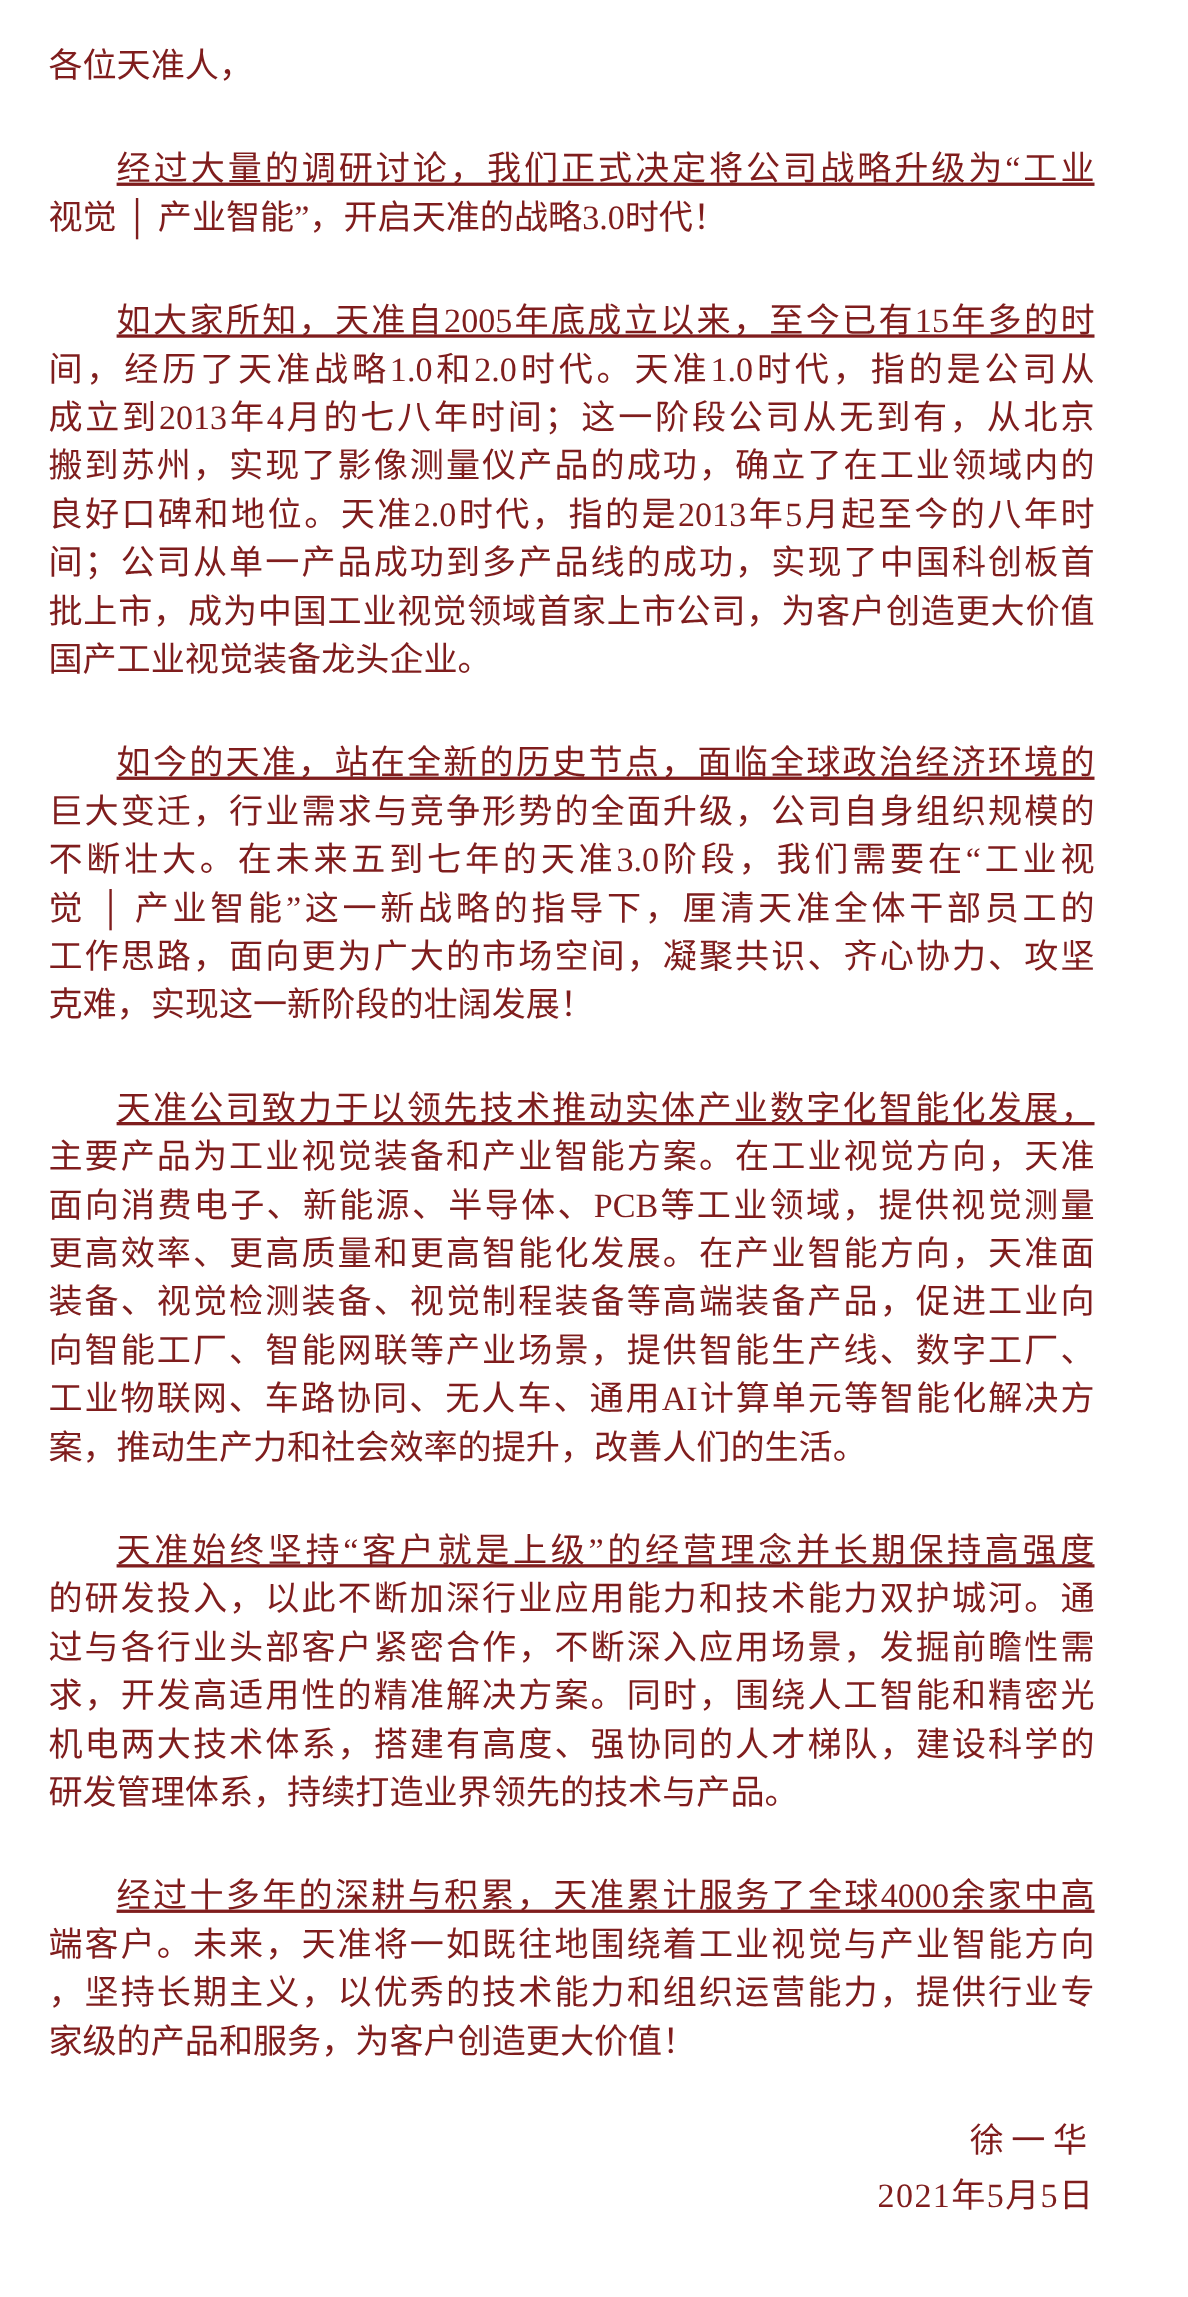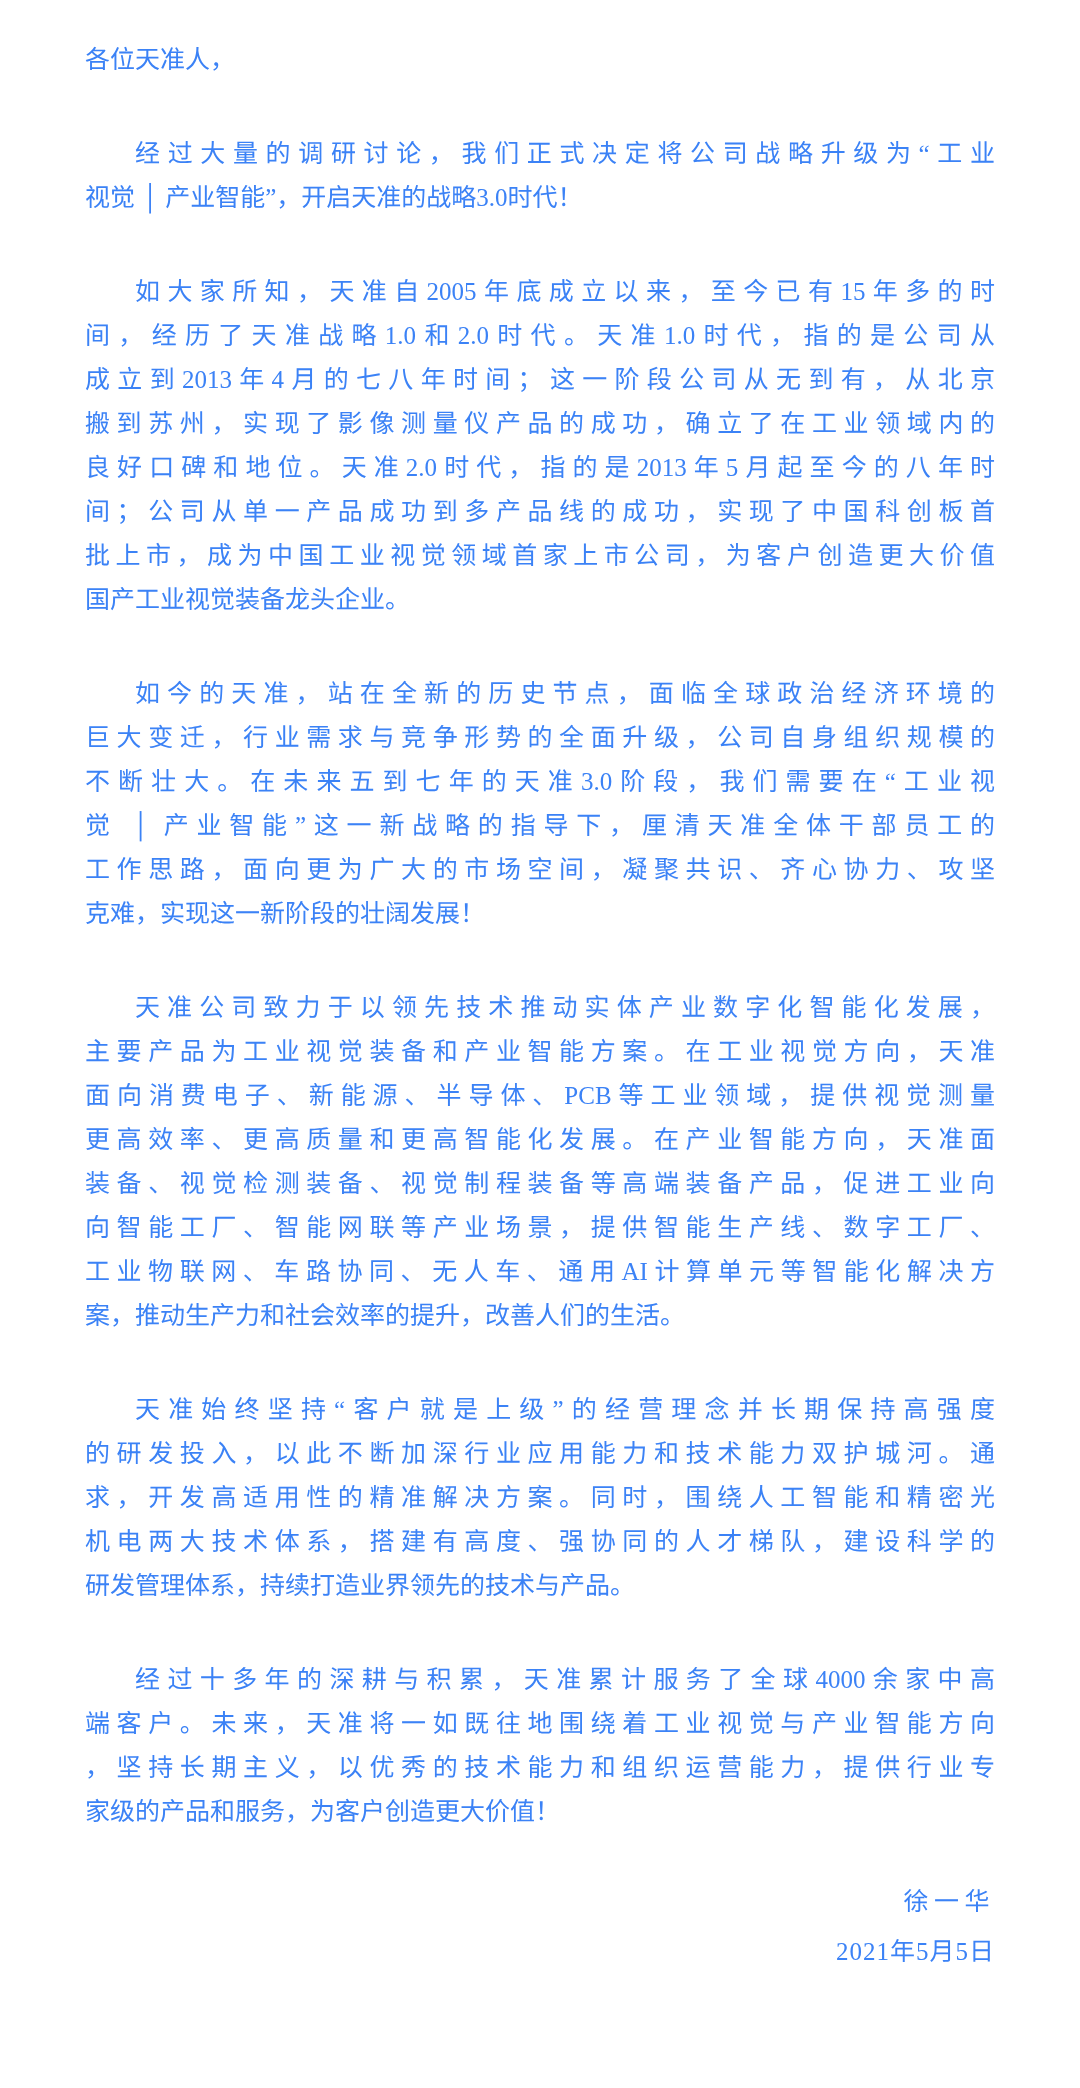--- a/index.html
+++ b/index.html
@@ -10,32 +10,33 @@
   .page {
     position: relative;
     width: 1080px;
     height: 2088px;
     margin: 0 auto;
     background: #ffffff;
     overflow: hidden;
     font-family: "Liberation Serif", "DejaVu Serif", serif;
   }
   .content {
-    padding: 38px 85px 0 85px;
-    font-size: 25px;
+    padding: 38px 85px 0 44px;
+    font-size: 31px;
     line-height: 44px;
-    color: #3b82f6;
+    color: #7f1d1d;
   }
   .line {
     white-space: nowrap;
     text-align: justify;
     text-align-last: justify;
   }
   .line.indent {
     text-indent: 2em;
+    text-decoration: underline;
   }
   .line.last,
   .line.greeting {
     white-space: normal;
     text-align: left;
     text-align-last: left;
   }
   .paragraph {
     margin-top: 50px;
   }
@@ -93,20 +94,21 @@
       <div class="line">更高效率、更高质量和更高智能化发展。在产业智能方向，天准面</div>
       <div class="line">装备、视觉检测装备、视觉制程装备等高端装备产品，促进工业向</div>
       <div class="line">向智能工厂、智能网联等产业场景，提供智能生产线、数字工厂、</div>
       <div class="line">工业物联网、车路协同、无人车、通用AI计算单元等智能化解决方</div>
       <div class="line last">案，推动生产力和社会效率的提升，改善人们的生活。</div>
     </div>
 
     <div class="paragraph">
       <div class="line indent">天准始终坚持“客户就是上级”的经营理念并长期保持高强度</div>
       <div class="line">的研发投入，以此不断加深行业应用能力和技术能力双护城河。通</div>
+      <div class="line">过与各行业头部客户紧密合作，不断深入应用场景，发掘前瞻性需</div>
       <div class="line">求，开发高适用性的精准解决方案。同时，围绕人工智能和精密光</div>
       <div class="line">机电两大技术体系，搭建有高度、强协同的人才梯队，建设科学的</div>
       <div class="line last">研发管理体系，持续打造业界领先的技术与产品。</div>
     </div>
 
     <div class="paragraph">
       <div class="line indent">经过十多年的深耕与积累，天准累计服务了全球4000余家中高</div>
       <div class="line">端客户。未来，天准将一如既往地围绕着工业视觉与产业智能方向</div>
       <div class="line">，坚持长期主义，以优秀的技术能力和组织运营能力，提供行业专</div>
       <div class="line last">家级的产品和服务，为客户创造更大价值！</div>

